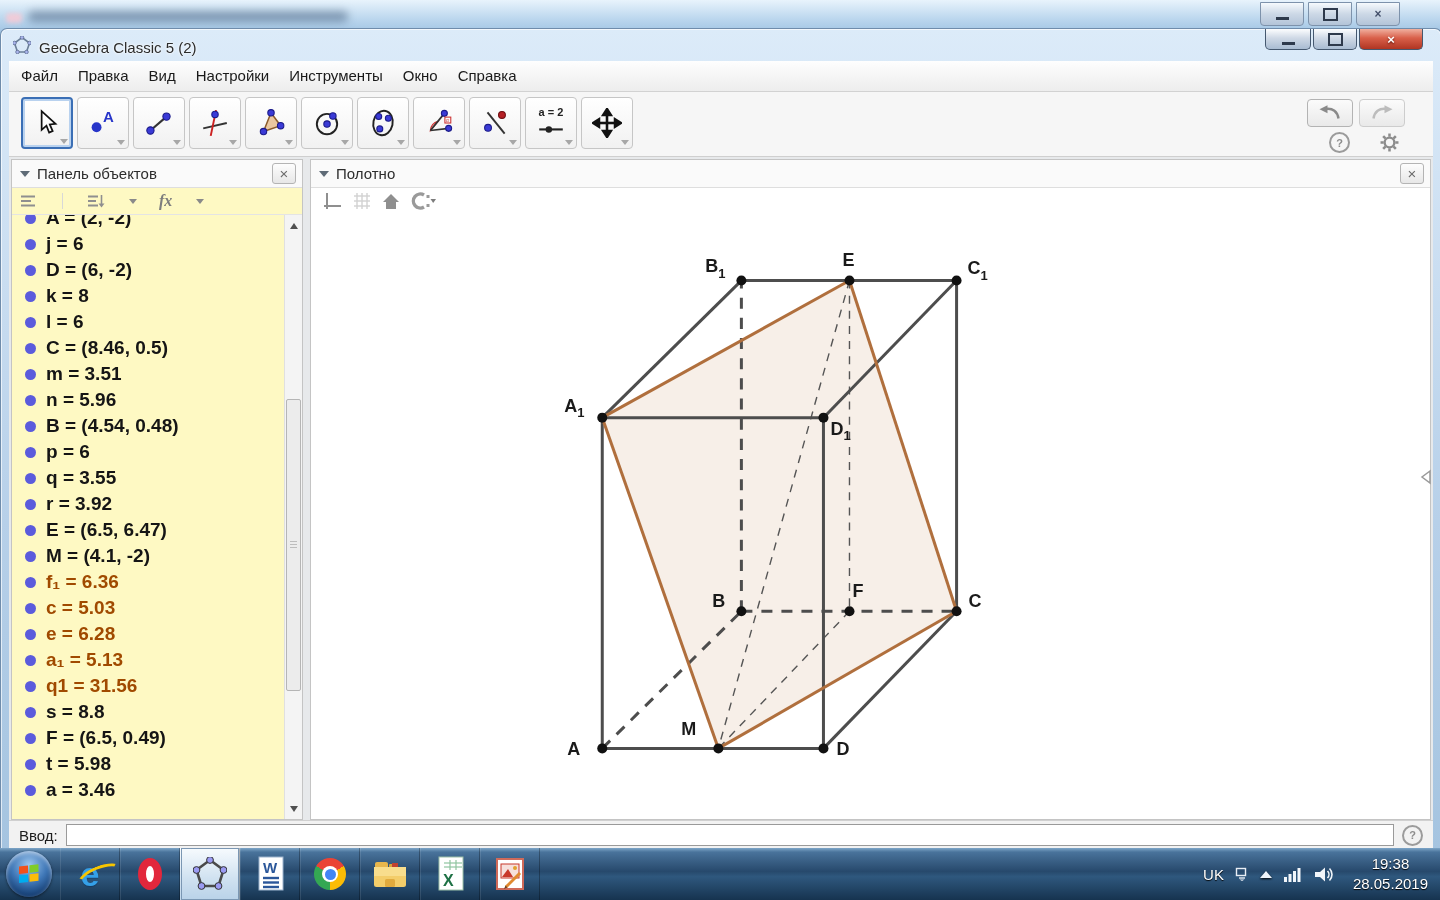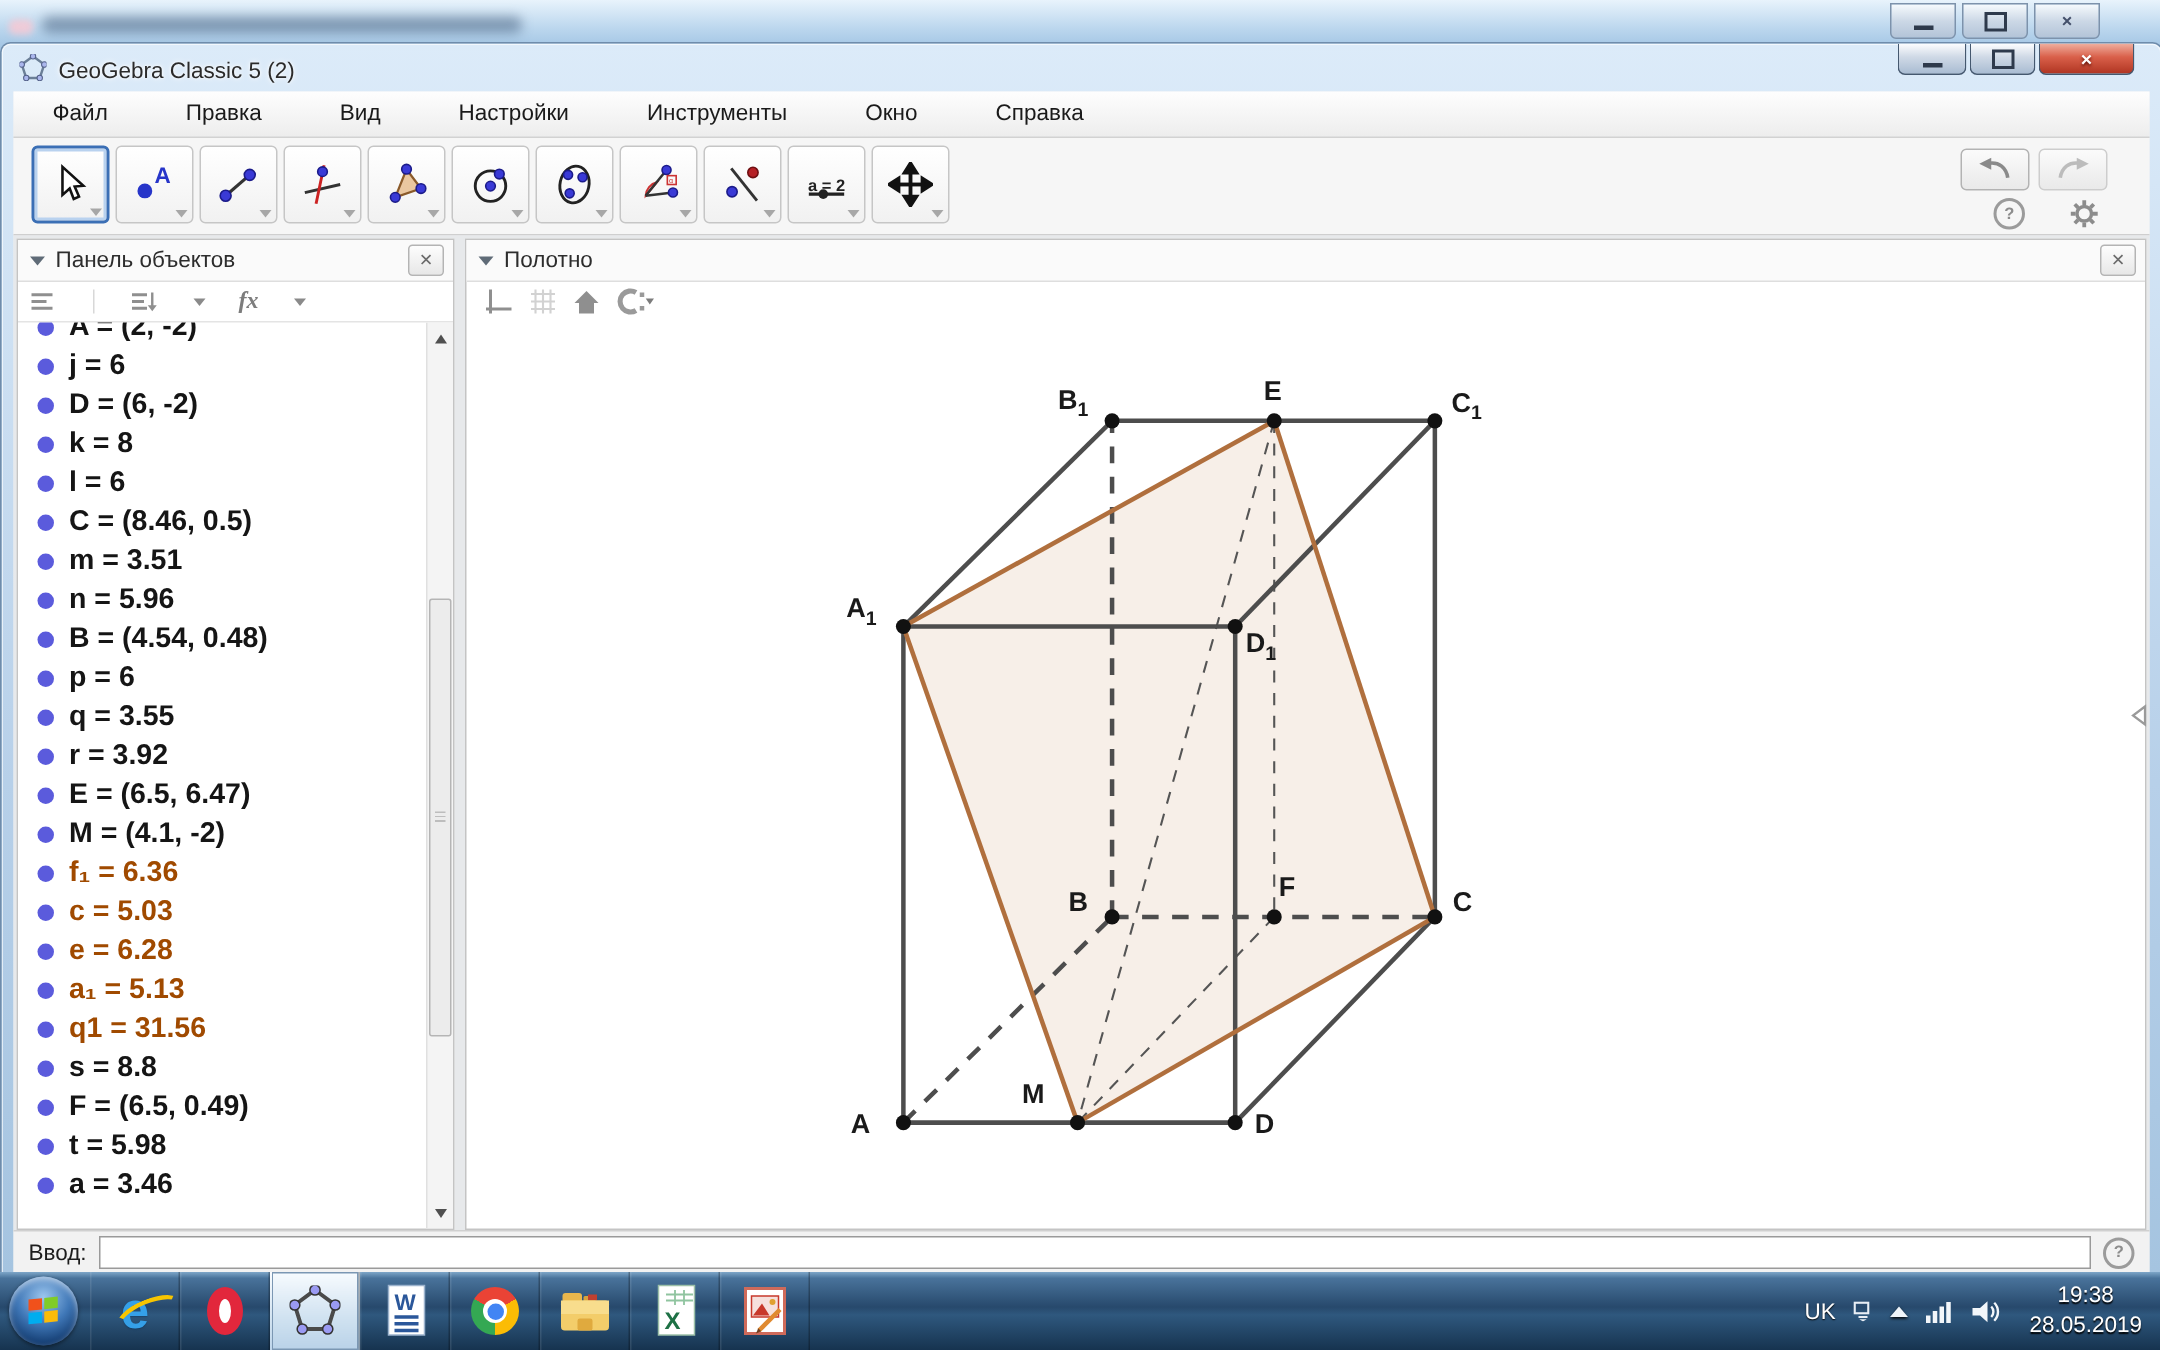--- a/index.html
+++ b/index.html
@@ -35,52 +35,52 @@
   .win-btn.close{width:62px;background:linear-gradient(#f0b0a0,#d9604a 45%,#b03522);
     color:#fff;text-shadow:0 1px 2px #5e1208;}
   .minglyph{width:13px;height:3px;background:#2e3a4c;margin-top:8px;}
   .maxglyph{width:11px;height:9px;border:2px solid #2e3a4c;background:transparent;}
 
   .gg-content{position:absolute;top:32px;left:8px;right:8px;bottom:0;
     background:#eef0f2;display:flex;flex-direction:column;}
 
   
   .menubar{height:30px;background:linear-gradient(#fefefe,#ededed);border-bottom:1px solid #d2d2d2;
-    display:flex;align-items:center;padding-left:16px;gap:32px;}
+    display:flex;align-items:center;padding-left:2px;}
   .menu-item{padding:0 10px;font-size:15px;color:#1a1a1a;line-height:30px;}
 
   
   .toolbar{height:64px;background:#f6f6f6;border-bottom:1px solid #cfcfcf;position:relative;
     display:flex;align-items:flex-start;padding-left:10px;}
   .tool{width:52px;height:52px;margin:5px 2px 0 2px;background:linear-gradient(#ffffff,#f1f1f1);
     border:1px solid #c6c6c6;border-radius:4px;position:relative;
     display:flex;align-items:center;justify-content:center;box-sizing:border-box;}
   .tool.selected{border:2px solid #3b6fb5;box-shadow:inset 0 0 0 2px #b9d2ef;}
   .dd{position:absolute;right:3px;bottom:3px;width:0;height:0;
     border-left:4px solid transparent;border-right:4px solid transparent;border-top:5px solid #a7a7a7;}
-  .slider-lbl{font-size:11px;color:#222;font-weight:bold;position:absolute;top:8px;left:0;right:0;text-align:center;margin-top:12px;}
+  .slider-lbl{font-size:11px;color:#222;font-weight:bold;position:absolute;top:8px;left:0;right:0;text-align:center;}
   .tb-right{position:absolute;right:28px;top:7px;display:flex;gap:6px;}
   .ur-btn{width:44px;height:26px;border:1px solid #b3b3b3;border-radius:4px;
     background:linear-gradient(#fbfbfb,#e9e9e9);display:flex;align-items:center;justify-content:center;}
   .ur-btn.redo{border-color:#cdcdcd;}
   .tb-right2{position:absolute;right:34px;top:40px;display:flex;gap:30px;align-items:center;}
   .help-circ{width:17px;height:17px;border:2px solid #9b9b9b;border-radius:50%;color:#8d8d8d;
     font-size:11px;font-weight:bold;display:flex;align-items:center;justify-content:center;}
 
   
   .main{flex:1;display:flex;position:relative;background:#e7e9eb;min-height:0;}
   .panel-header{height:27px;display:flex;align-items:center;gap:7px;padding:0 6px 0 8px;
     background:#fafafa;border-bottom:1px solid #dedede;font-size:15px;color:#2d2d2d;}
   .tri-down{width:0;height:0;border-left:5px solid transparent;border-right:5px solid transparent;
     border-top:6px solid #5f6b77;}
   .x-btn{margin-left:auto;width:22px;height:19px;border:1px solid #b4b4b4;border-radius:3px;
     background:linear-gradient(#fdfdfd,#e7e7e7);color:#6b6b6b;font-size:15px;line-height:16px;
     display:flex;align-items:center;justify-content:center;}
 
-  .algebra-panel{width:290px;margin:2px 0 0 2px;background:#ffffff;border:1px solid #c4c4c4;
+  .algebra-panel{width:290px;margin:2px 0 0 2px;background:#fef9c3;border:1px solid #c4c4c4;
     display:flex;flex-direction:column;min-height:0;}
   .algebra-toolbar{height:26px;border-bottom:1px solid #e4e4e4;display:flex;align-items:center;
     gap:22px;padding-left:8px;color:#8a8a8a;}
   .atb-sep{width:1px;height:16px;background:#d8d8d8;margin:0 2px;}
   .fx{font-family:"Liberation Serif",serif;font-style:italic;font-size:16px;color:#7d7d7d;font-weight:bold;}
   .caret{width:0;height:0;border-left:4px solid transparent;border-right:4px solid transparent;
     border-top:5px solid #8a8a8a;margin-left:2px;}
   .list-wrap{flex:1;position:relative;overflow:hidden;}
   .obj-list{position:absolute;top:-10px;left:0;right:17px;}
   .obj-row{height:26px;display:flex;align-items:center;gap:10px;padding-left:13px;}

